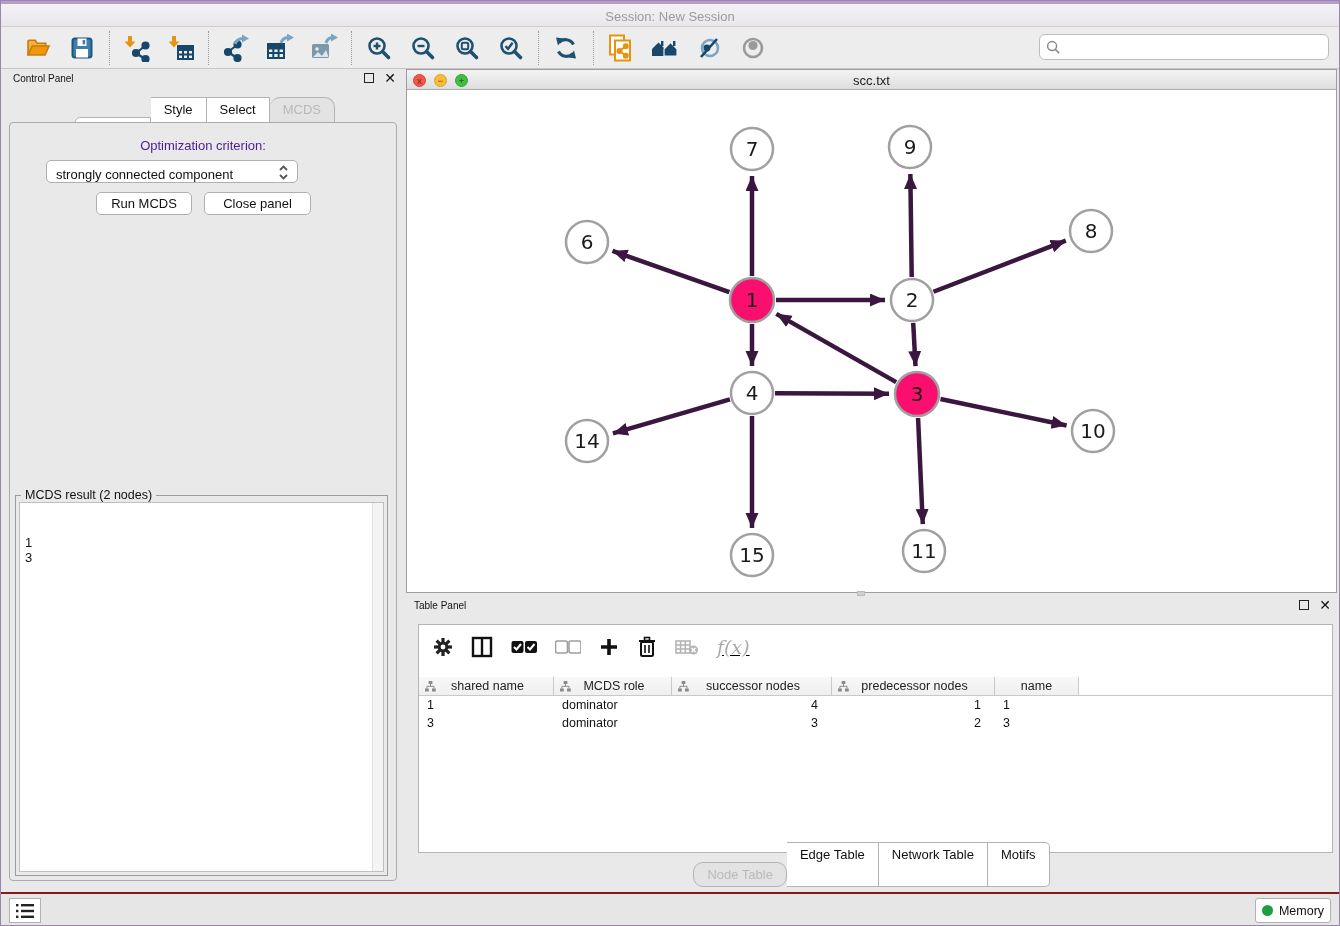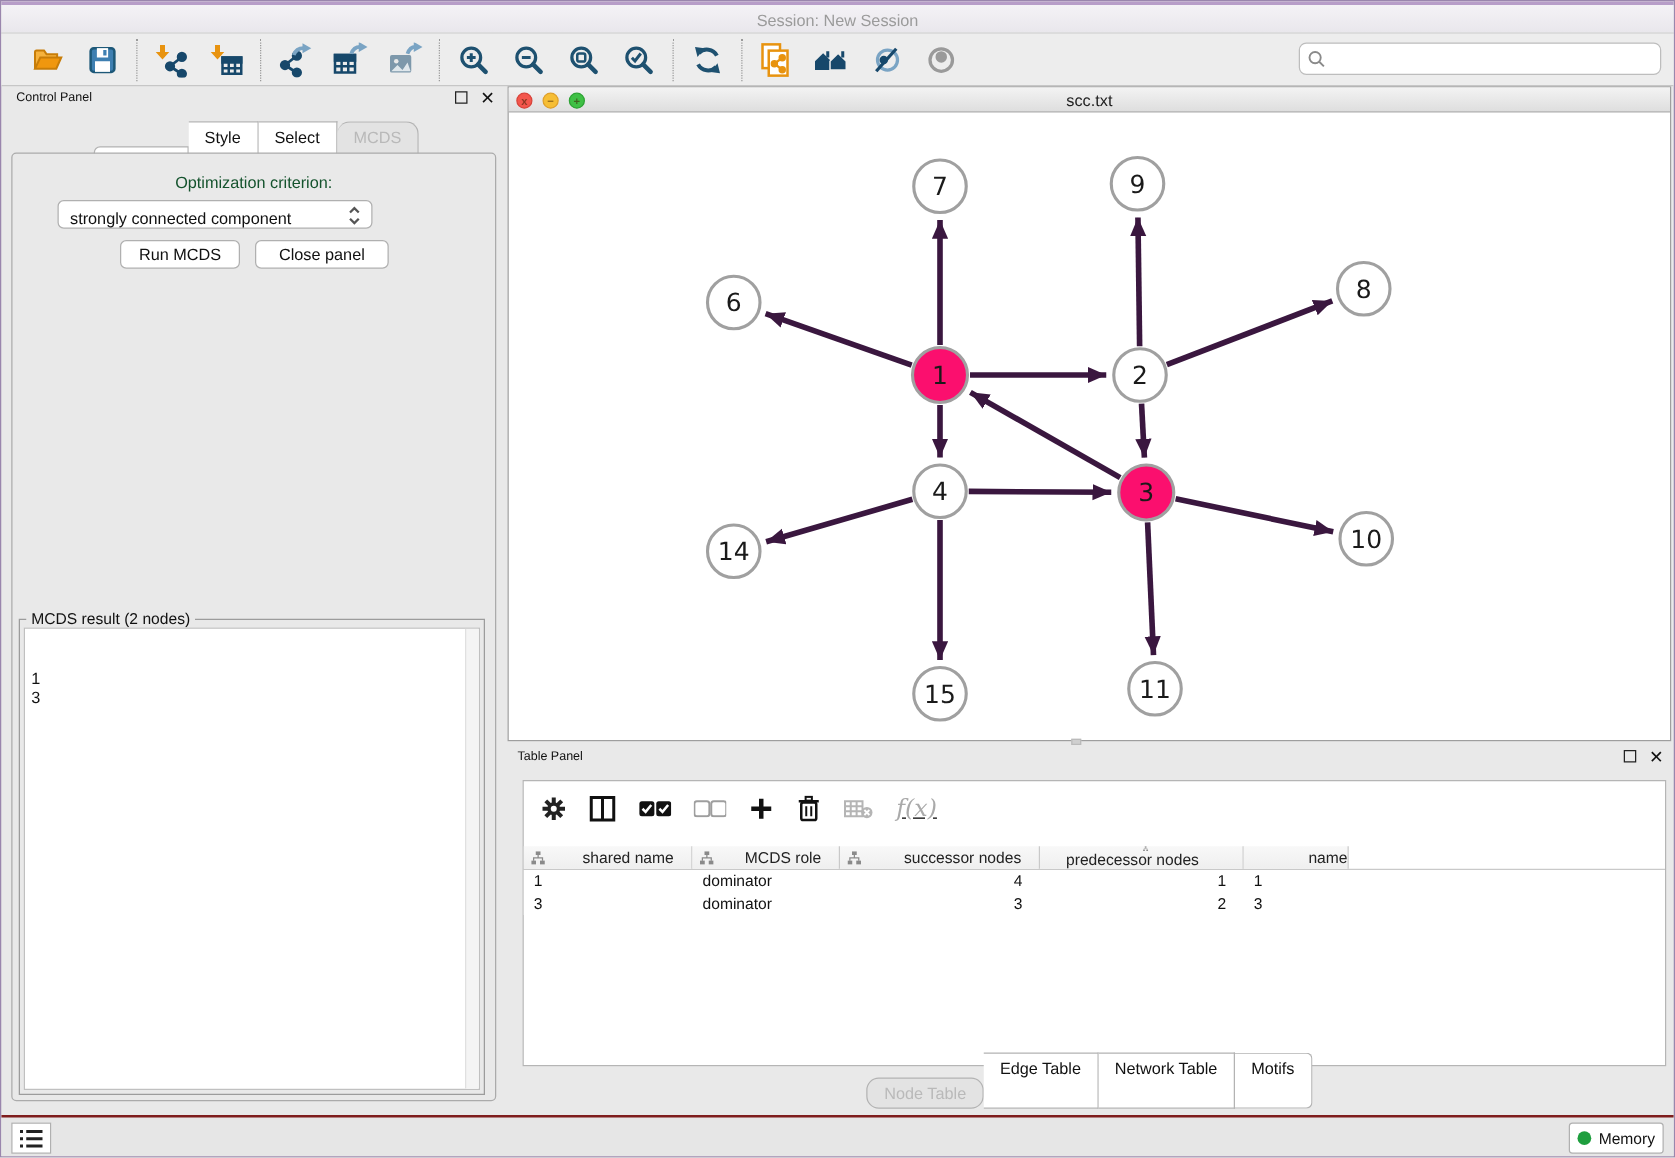--- a/index.html
+++ b/index.html
@@ -31,21 +31,21 @@
   .float-ico{width:10px;height:10px;border:1.6px solid #222;}
   .close-ico{font-size:14px;font-weight:bold;color:#111;line-height:10px;}
   #cp-tabs{position:absolute;left:70px;top:28px;display:flex;}
   .seg .tab{background:#fff;border:1px solid #b3b3b3;border-left:none;padding:4px 13px;
     font-size:13px;color:#111;cursor:pointer;white-space:nowrap;}
   .seg .tab:first-child{border-left:1px solid #b3b3b3;border-radius:5px 0 0 5px;margin-top:20px;}
   .seg .tab:last-child{border-radius:0 5px 5px 0;}
   .seg .tab.selected{background:#e3e3e3;color:#b9b9b9;border-radius:10px;}
   #cp-body{position:absolute;left:4px;top:53px;width:388px;height:759px;
     border:1px solid #ababab;border-radius:4px;background:#e9e9e9;}
-  #opt-label{position:absolute;left:0;right:0;top:15px;text-align:center;font-size:13px;color:#14532d;}
+  #opt-label{position:absolute;left:0;right:0;top:15px;text-align:center;font-size:13px;color:#4c1d95;}
   #opt-select{position:absolute;left:36px;top:37px;width:252px;height:23px;background:#fff;
     border:1px solid #b0b0b0;border-radius:5px;font-size:13px;color:#111;display:flex;align-items:flex-end;
     padding-left:9px;cursor:pointer;}
   #opt-select .chev{position:absolute;right:7px;top:3px;}
   .cp-btn{position:absolute;top:69px;height:23px;background:#fff;border:1px solid #b0b0b0;border-radius:5px;
     font-size:13px;color:#111;display:flex;align-items:center;justify-content:center;cursor:pointer;}
   #run-btn{left:86px;width:96px;}
   #close-btn{left:194px;width:107px;}
   #mcds-fieldset{position:absolute;left:5px;top:372px;width:373px;height:381px;border:1px solid #9c9c9c;}
   #mcds-legend{position:absolute;left:5px;top:-8px;background:#e9e9e9;padding:0 4px;font-size:12.5px;color:#111;}
@@ -74,21 +74,21 @@
   #tp-box{position:absolute;left:12px;top:28px;width:915px;height:229px;background:#fff;border:1px solid #b5b5b5;}
   #tp-toolbar{position:absolute;left:0;top:0;right:0;height:44px;display:flex;align-items:center;gap:18px;padding-left:14px;}
   .tp-ico{display:flex;align-items:flex-end;justify-content:center;cursor:pointer;text-decoration:underline;}
   .tp-ico.disabled{cursor:default;}
   #fx-label{font-family:"DejaVu Serif","Liberation Serif",serif;font-style:italic;font-size:19px;color:#aaa;}
   #tp-table{position:absolute;left:0;top:52px;right:0;}
   #tp-header{display:flex;height:19px;border-bottom:1px solid #c9c9c9;}
   .th{position:relative;background:linear-gradient(#f8f8f8,#efefef);border-right:1px solid #c9c9c9;
       display:flex;align-items:center;font-size:12.5px;color:#222;cursor:pointer;}
   .th .tree{margin-left:6px;}
-  .th .lbl{flex:1;text-align:right;padding-right:14px;}
+  .th .lbl{flex:1;text-align:center;padding-right:14px;}
   .th.no-icon .lbl{padding-right:0;}
   .tr{display:flex;height:18px;background:#fff;cursor:default;}
   .td{font-size:12.5px;color:#111;display:flex;align-items:center;}
   .td.left{justify-content:flex-start;padding-left:8px;}
   .td.right{justify-content:flex-end;padding-right:14px;}
   #tp-tabs{position:absolute;left:0;right:0;bottom:7px;display:flex;justify-content:center;}
 
   
   #statusbar{position:absolute;left:0;bottom:0;width:100%;height:33px;background:#e6e6e6;border-top:2px solid #7f1d1d;}
   #list-btn{position:absolute;left:8px;top:4px;width:32px;height:25px;background:#fff;border:1px solid #b0b0b0;
@@ -500,21 +500,21 @@
               <svg class="tree" width="11" height="11" viewBox="0 0 11 11">
                 <g fill="#8a8a8a">
                   <rect x="3.6" y="0" width="3.8" height="3"></rect>
                   <rect x="0" y="7.5" width="3.8" height="3"></rect>
                   <rect x="7" y="7.5" width="3.8" height="3"></rect>
                 </g>
                 <path d="M5.5,3 v2.3 M1.9,7.5 V5.3 H9 v2.2" stroke="#8a8a8a" stroke-width="1" fill="none"></path>
               </svg>
               <span class="lbl">successor nodes</span>
             </div>
-            <div class="th" style="width: 163px; flex-direction: column;">
+            <div class="th" style="width: 163px;">
               <svg class="tree" width="11" height="11" viewBox="0 0 11 11">
                 <g fill="#8a8a8a">
                   <rect x="3.6" y="0" width="3.8" height="3"></rect>
                   <rect x="0" y="7.5" width="3.8" height="3"></rect>
                   <rect x="7" y="7.5" width="3.8" height="3"></rect>
                 </g>
                 <path d="M5.5,3 v2.3 M1.9,7.5 V5.3 H9 v2.2" stroke="#8a8a8a" stroke-width="1" fill="none"></path>
               </svg>
               <span class="lbl">predecessor nodes</span>
             </div>

